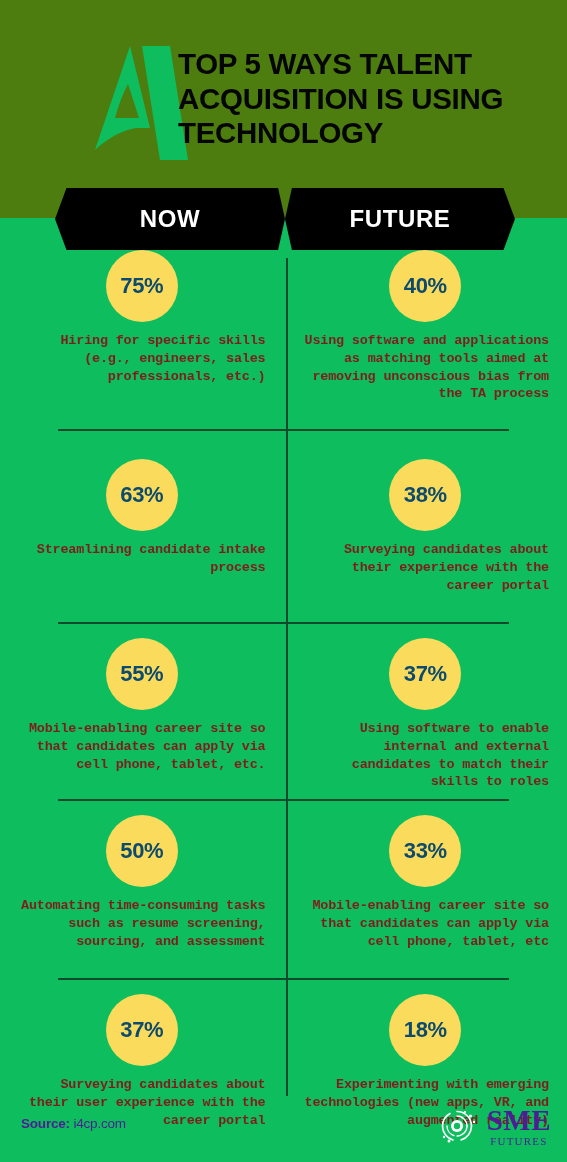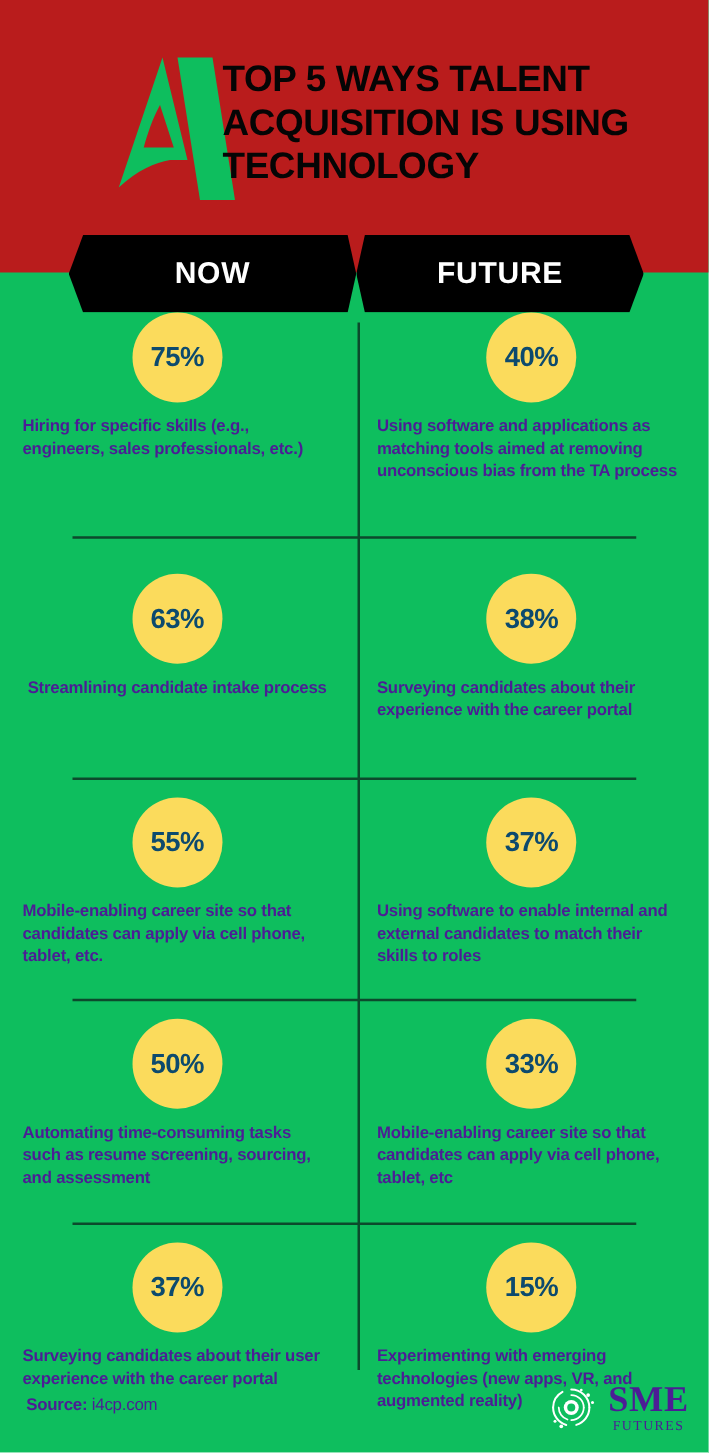--- a/index.html
+++ b/index.html
@@ -18,21 +18,21 @@
     background: #0ebe5e;
   }
 
   
   .header-band {
     position: absolute;
     left: 0;
     top: 0;
     width: 567px;
     height: 218px;
-    background: #b91c1c;
+    background: #4d7c0f;
   }
   .logo-mark {
     position: absolute;
     left: 84px;
     top: 44px;
     width: 104px;
     height: 118px;
   }
   .title-block {
     position: absolute;
@@ -121,23 +121,24 @@
     justify-content: center;
     font-weight: 700;
     font-size: 22px;
     letter-spacing: -0.4px;
   }
   .caption {
     margin-top: 10px;
     font-weight: 700;
     font-size: 13.4px;
     line-height: 1.33;
-    color: #4c1d95;
-    text-align: left;
+    color: #7f1d1d;
+    text-align: right;
     letter-spacing: -0.15px;
+    font-family: Liberation Mono, monospace;
   }
   .hrule {
     width: 451px;
     height: 2px;
     background: #0c4a2c;
     margin: 0 auto;
   }
   .hrule-wrap {
     width: 567px;
     display: flex;
@@ -275,21 +276,21 @@
     <div class="hrule-wrap">
       <div class="hrule"></div>
     </div>
 
     <div class="row" style="height:150px; padding-top:14px;">
       <div class="cell">
         <div class="bubble">37%</div>
         <div class="caption">Surveying candidates about their user experience with the career portal</div>
       </div>
       <div class="cell">
-        <div class="bubble">15%</div>
+        <div class="bubble">18%</div>
         <div class="caption">Experimenting with emerging technologies (new apps, VR, and augmented reality)</div>
       </div>
     </div>
 
   </div>
 
   <div class="footer">
     <div class="source">
       <b>Source:</b>
       <span>i4cp.com</span>

